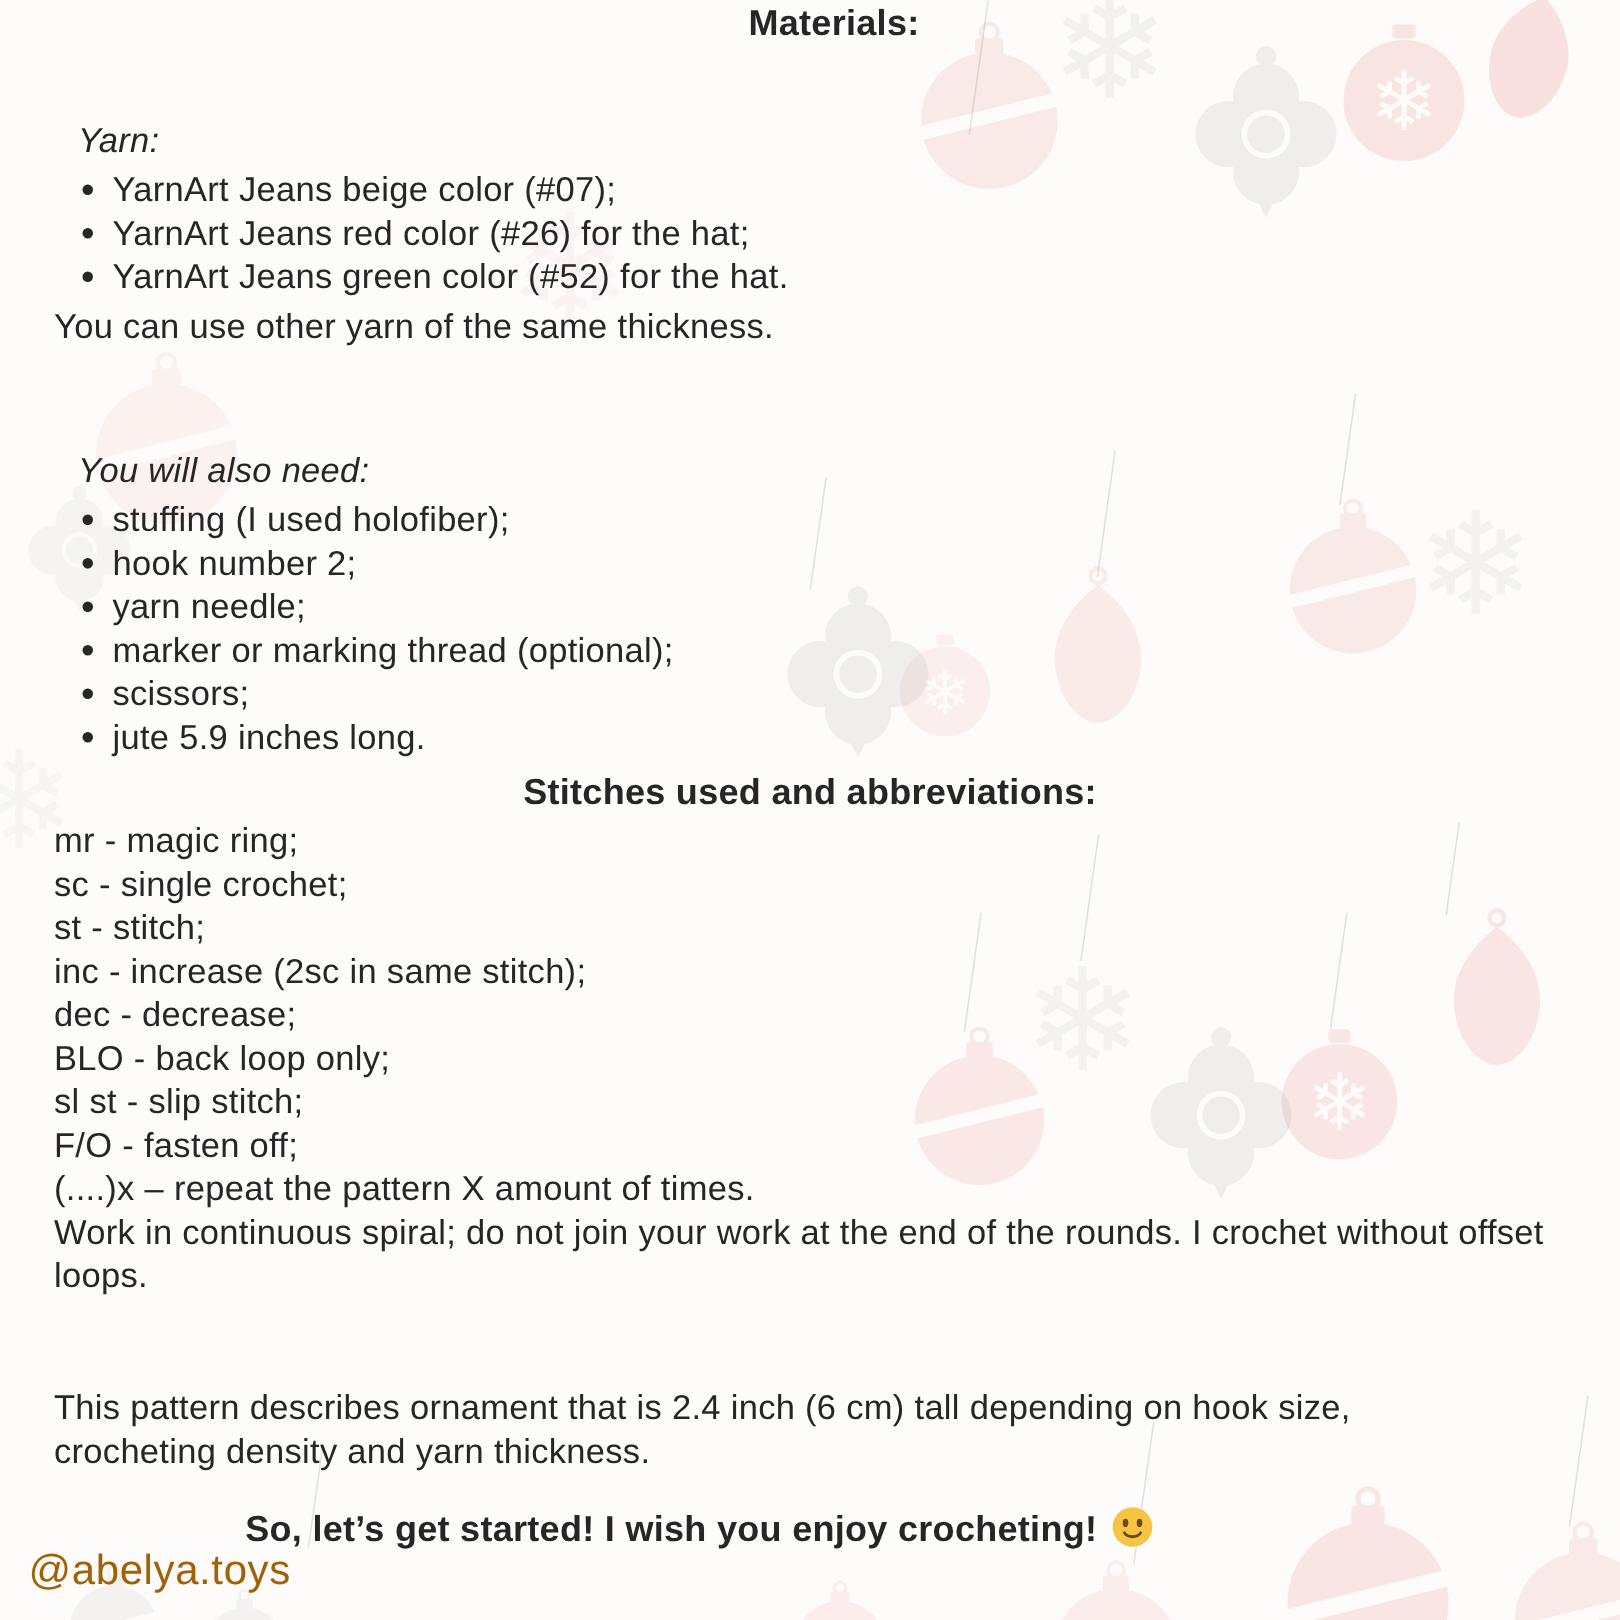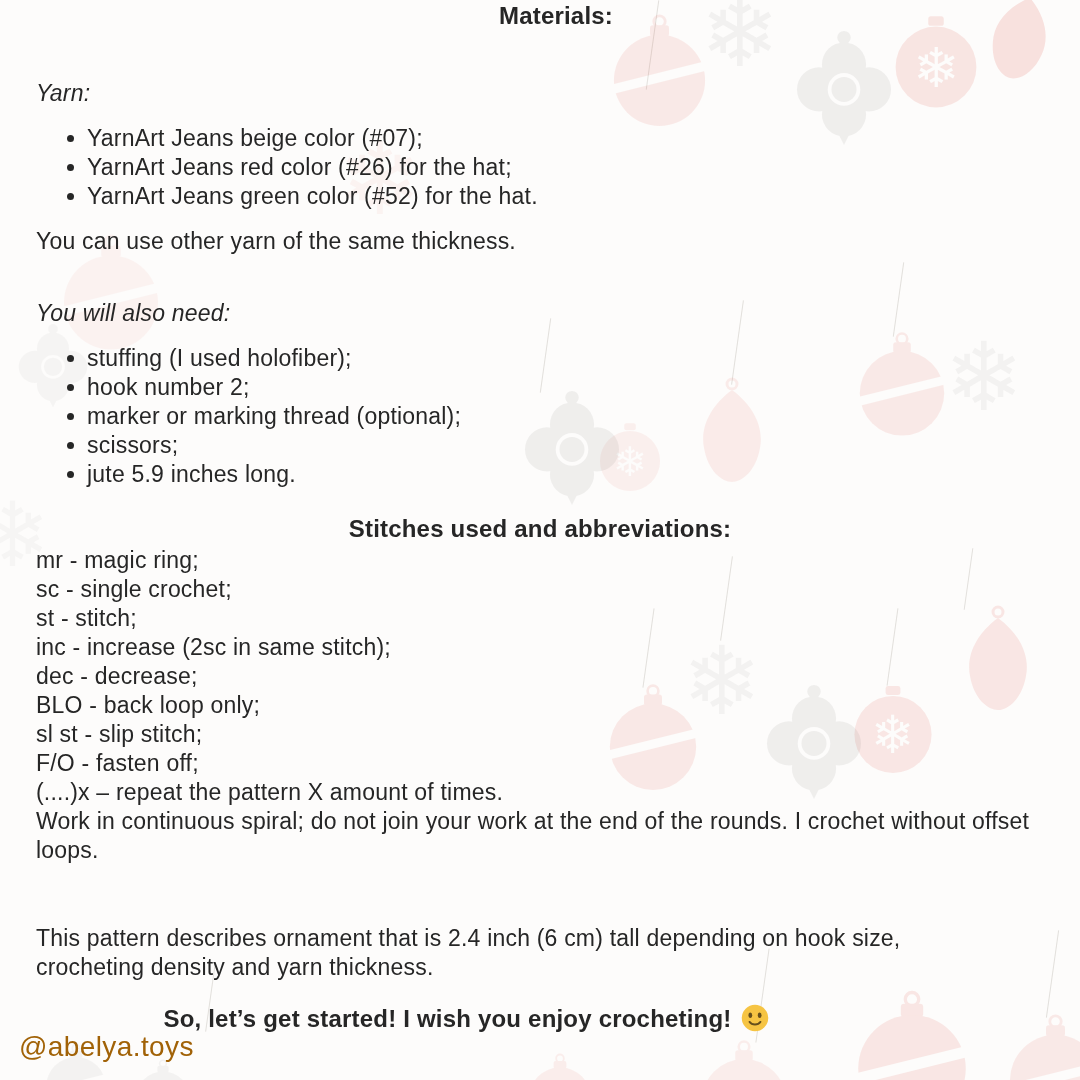--- a/index.html
+++ b/index.html
@@ -7,32 +7,32 @@
        font-family:"Liberation Sans","DejaVu Sans",sans-serif;color:#262626;}
   .page{position:relative;width:1080px;height:1080px;background:#fdfcfb;}
 
   
   .center-head{position:absolute;left:0;width:1080px;text-align:center;
                font-size:24px;font-weight:700;letter-spacing:.2px;}
   #materials-title{top:2px;padding-left:16px;}
   #stitches-title{top:515px;}
 
   .body-text{font-size:23px;line-height:29px;letter-spacing:.2px;}
-  .italic{font-style:italic;}
+  .italic{font-style:italic;margin-left:16px;}
 
   #yarn-section{position:absolute;left:36px;top:79px;width:1010px;}
   #need-section{position:absolute;left:36px;top:299px;width:1010px;}
   #abbr-section{position:absolute;left:36px;top:546px;width:1016px;}
   #size-note{position:absolute;left:36px;top:924px;width:945px;}
   #closing-line{position:absolute;left:0;top:1004px;width:932px;text-align:center;
                 font-size:24px;font-weight:700;letter-spacing:.2px;}
   #watermark{position:absolute;left:19px;top:1031px;font-size:28px;color:#a16207;
              letter-spacing:.4px;}
 
-  ul.plain{list-style:none;margin:16px;padding:0;}
+  ul.plain{list-style:none;margin:4px;padding:0;}
   ul.plain li{position:relative;padding-left:35px;}
   ul.plain li::before{content:"";position:absolute;left:15px;top:11px;width:7px;height:7px;
                       border-radius:50%;background:#262626;}
 
   .emoji{width:28px;height:28px;display:inline-block;vertical-align:-5px;margin-left:9px;}
 
   
   .deco{position:absolute;pointer-events:none;}
   .red{color:#dd4f43;}
   .gray{color:#55544e;}
@@ -168,20 +168,21 @@
       <li>YarnArt Jeans green color (#52)  for the hat.</li>
     </ul>
     <div>You can use other yarn of the same thickness.</div>
   </div>
 
   <div class="body-text" id="need-section">
     <div class="italic">You will also need:</div>
     <ul class="plain">
       <li>stuffing (I used holofiber);</li>
       <li>hook number 2;</li>
+      <li>yarn needle;</li>
       <li>marker or marking thread (optional);</li>
       <li>scissors;</li>
       <li>jute 5.9 inches long.</li>
     </ul>
   </div>
 
   <div class="center-head" id="stitches-title">Stitches used and abbreviations:</div>
 
   <div class="body-text" id="abbr-section">
     <div>mr - magic ring;</div>

